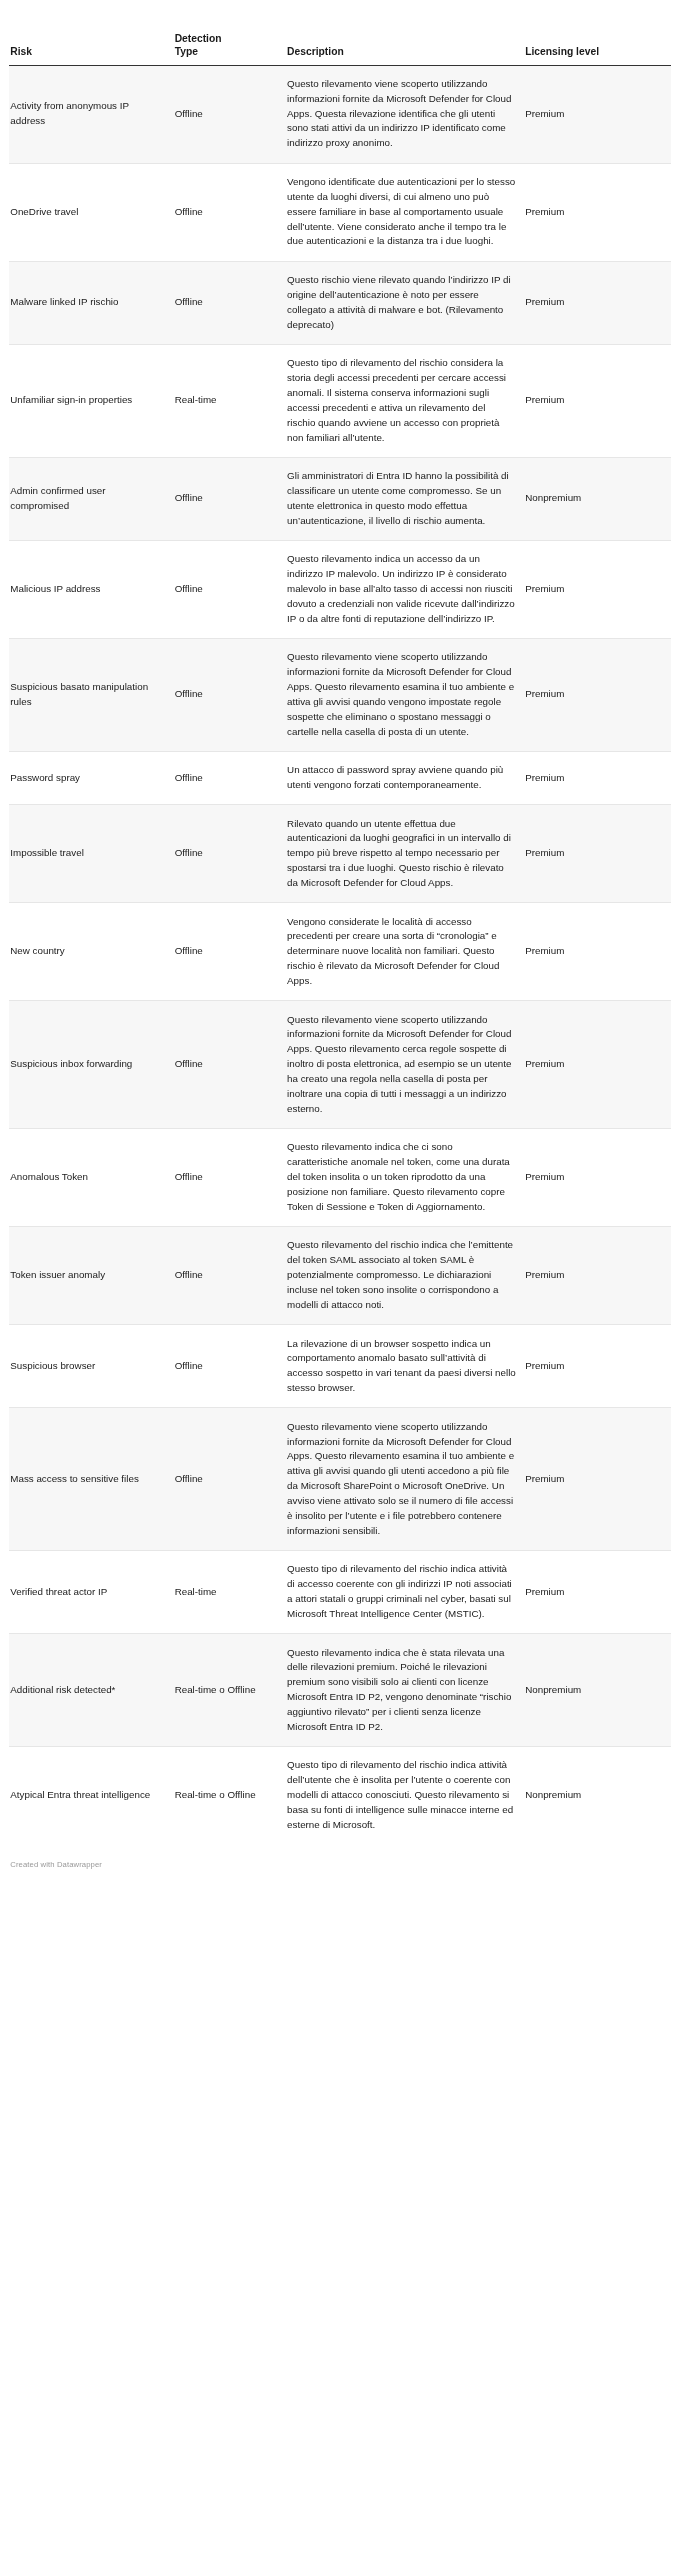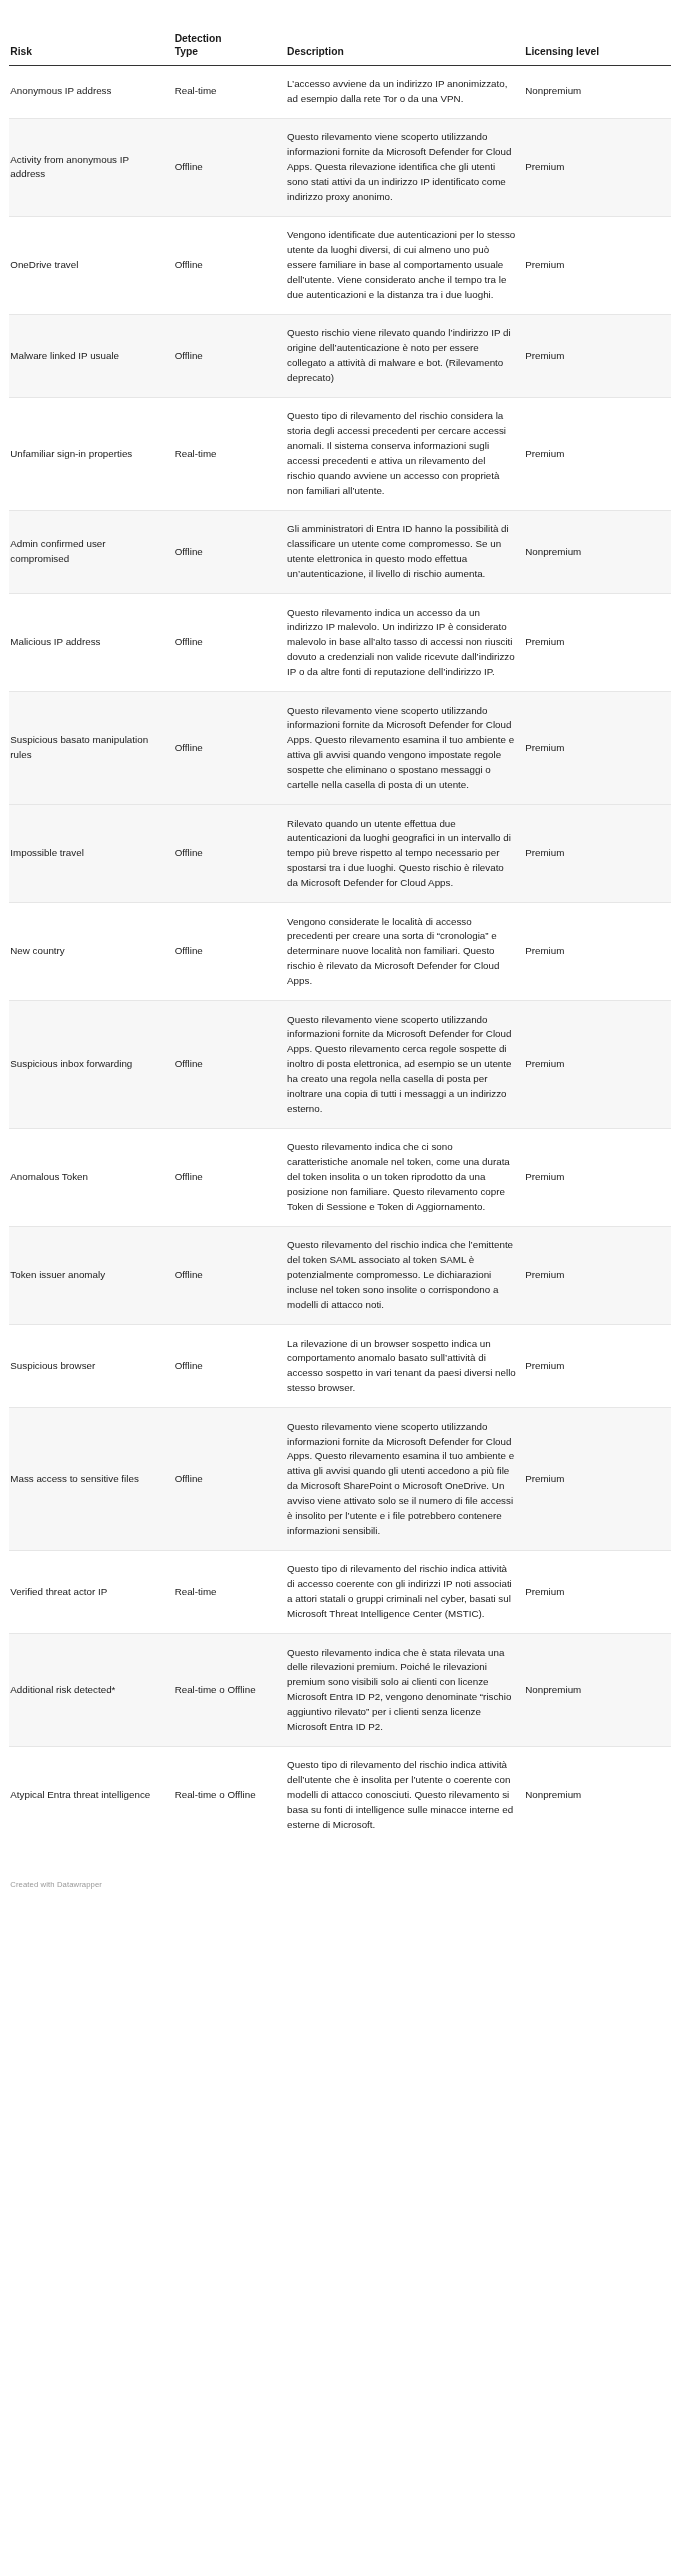--- a/index.html
+++ b/index.html
@@ -53,21 +53,21 @@
     border-bottom: 0.5px solid #e6e6e6;
     word-wrap: break-word;
     overflow-wrap: break-word;
   }
   tbody td.cell-risk { padding-left: 1px; }
   tbody tr.odd  { background: #ffffff; }
   tbody tr.even { background: #f7f7f7; }
   tbody tr:last-child td { border-bottom: none; }
 
   .footer-note {
-    margin-top: 36px;
+    margin-top: 16px;
     padding: 0 0 14.4px 1px;
     font-size: 7.7px;
     line-height: 1.3;
     color: #999999;
     letter-spacing: 0.1px;
   }
 </style>
 </head>
 <body>
 
@@ -83,40 +83,34 @@
     <thead>
       <tr>
         <th class="th-risk">Risk</th>
         <th style="white-space: pre-line;">Detection
 Type</th>
         <th>Description</th>
         <th>Licensing level</th>
       </tr>
     </thead>
     <tbody id="table-body">
-        <tr class="odd">
-          <td class="cell-risk">Anonymous IP address</td>
-          <td>Real-time</td>
-          <td>L’accesso avviene da un indirizzo IP anonimizzato, ad esempio dalla rete Tor o da una VPN.</td>
-          <td>Nonpremium</td>
-        </tr>
         <tr class="even">
           <td class="cell-risk">Activity from anonymous IP address</td>
           <td>Offline</td>
           <td>Questo rilevamento viene scoperto utilizzando informazioni fornite da Microsoft Defender for Cloud Apps. Questa rilevazione identifica che gli utenti sono stati attivi da un indirizzo IP identificato come indirizzo proxy anonimo.</td>
           <td>Premium</td>
         </tr>
         <tr class="odd">
           <td class="cell-risk">OneDrive travel</td>
           <td>Offline</td>
           <td>Vengono identificate due autenticazioni per lo stesso utente da luoghi diversi, di cui almeno uno può essere familiare in base al comportamento usuale dell’utente. Viene considerato anche il tempo tra le due autenticazioni e la distanza tra i due luoghi.</td>
           <td>Premium</td>
         </tr>
         <tr class="even">
-          <td class="cell-risk">Malware linked IP usuale</td>
+          <td class="cell-risk">Malware linked IP rischio</td>
           <td>Offline</td>
           <td>Questo rischio viene rilevato quando l’indirizzo IP di origine dell’autenticazione è noto per essere collegato a attività di malware e bot. (Rilevamento deprecato)</td>
           <td>Premium</td>
         </tr>
         <tr class="odd">
           <td class="cell-risk">Unfamiliar sign-in properties</td>
           <td>Real-time</td>
           <td>Questo tipo di rilevamento del rischio considera la storia degli accessi precedenti per cercare accessi anomali. Il sistema conserva informazioni sugli accessi precedenti e attiva un rilevamento del rischio quando avviene un accesso con proprietà non familiari all’utente.</td>
           <td>Premium</td>
         </tr>
@@ -129,20 +123,26 @@
         <tr class="odd">
           <td class="cell-risk">Malicious IP address</td>
           <td>Offline</td>
           <td>Questo rilevamento indica un accesso da un indirizzo IP malevolo. Un indirizzo IP è considerato malevolo in base all’alto tasso di accessi non riusciti dovuto a credenziali non valide ricevute dall’indirizzo IP o da altre fonti di reputazione dell’indirizzo IP.</td>
           <td>Premium</td>
         </tr>
         <tr class="even">
           <td class="cell-risk">Suspicious basato manipulation rules</td>
           <td>Offline</td>
           <td>Questo rilevamento viene scoperto utilizzando informazioni fornite da Microsoft Defender for Cloud Apps. Questo rilevamento esamina il tuo ambiente e attiva gli avvisi quando vengono impostate regole sospette che eliminano o spostano messaggi o cartelle nella casella di posta di un utente.</td>
+          <td>Premium</td>
+        </tr>
+        <tr class="odd">
+          <td class="cell-risk">Password spray</td>
+          <td>Offline</td>
+          <td>Un attacco di password spray avviene quando più utenti vengono forzati contemporaneamente.</td>
           <td>Premium</td>
         </tr>
         <tr class="even">
           <td class="cell-risk">Impossible travel</td>
           <td>Offline</td>
           <td>Rilevato quando un utente effettua due autenticazioni da luoghi geografici in un intervallo di tempo più breve rispetto al tempo necessario per spostarsi tra i due luoghi. Questo rischio è rilevato da Microsoft Defender for Cloud Apps.</td>
           <td>Premium</td>
         </tr>
         <tr class="odd">
           <td class="cell-risk">New country</td>

